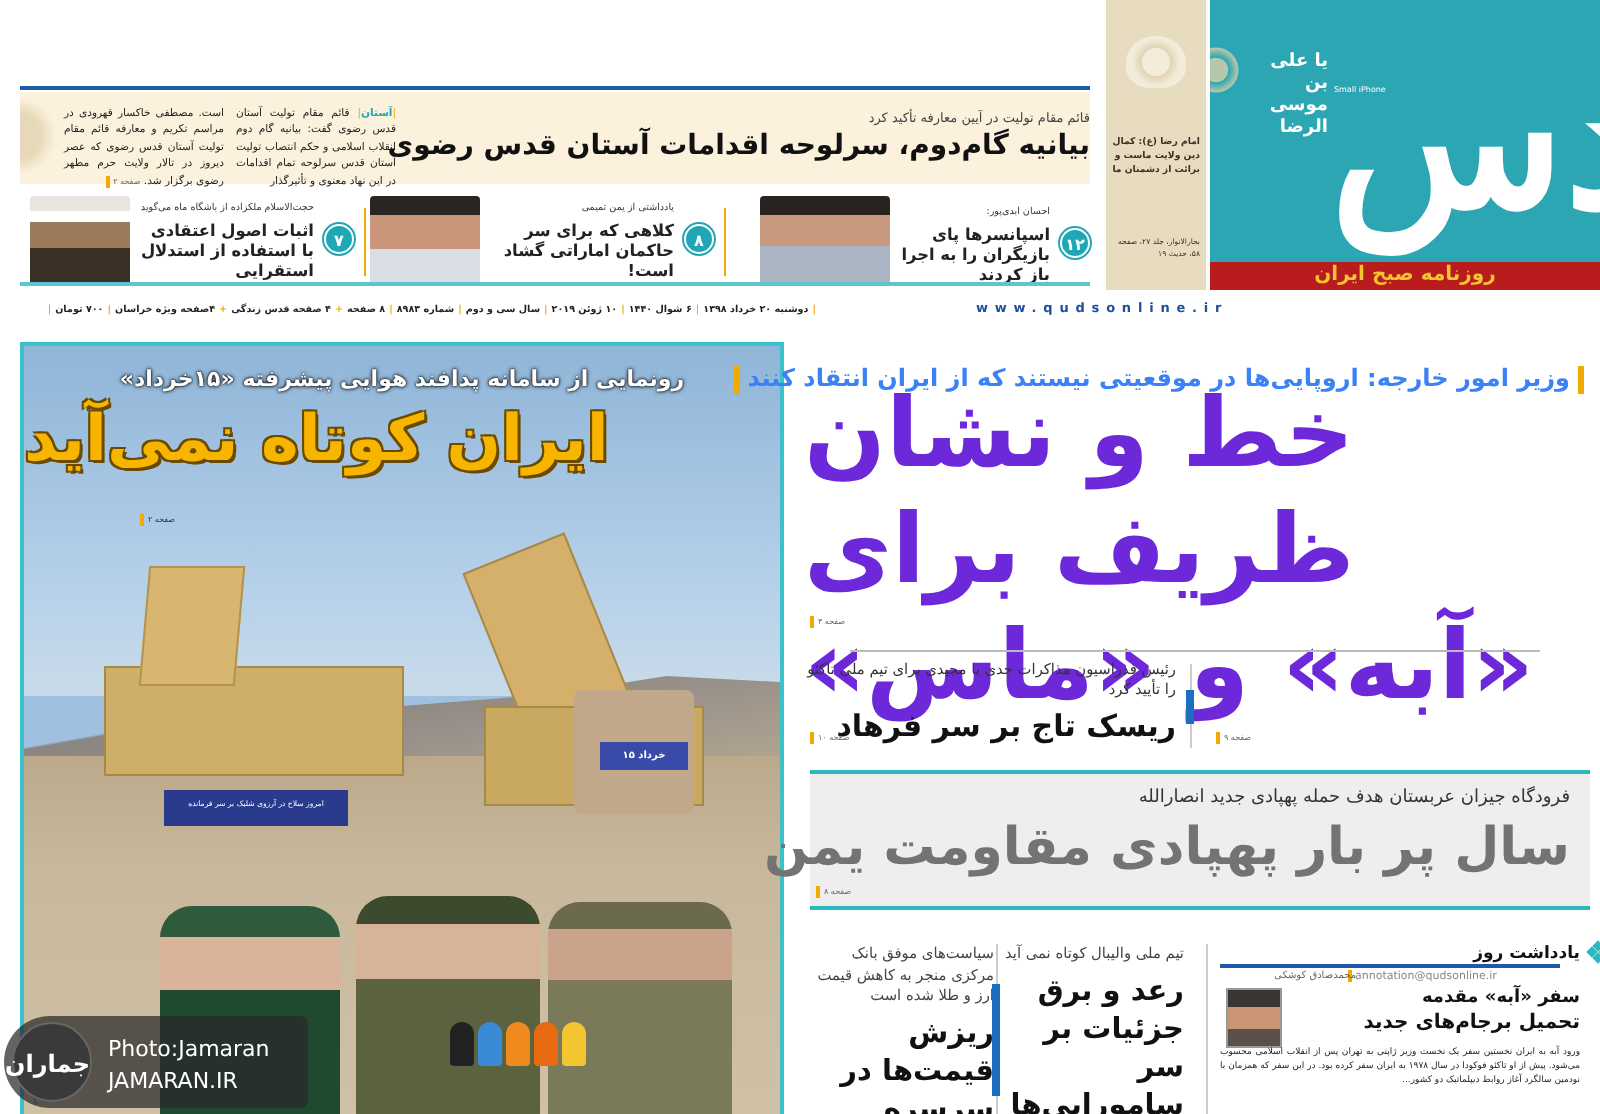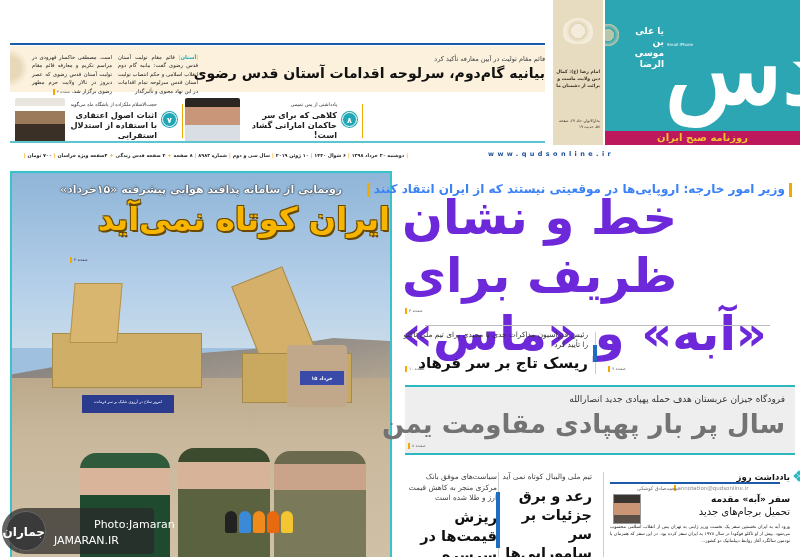--- a/index.html
+++ b/index.html
@@ -10,21 +10,21 @@
   .masthead { position: absolute; left: 553px; top: 0; width: 247px; height: 157px; }
   .mast-side { position: absolute; left: 0; top: 0; width: 50px; height: 145px; background: #e8dcc0; }
   .mast-side .ornament { position: absolute; left: 10px; top: 18px; width: 30px; height: 26px; border-radius: 50% 50% 40% 40%; background: radial-gradient(circle, #f5eedd 35%, #e0d2b2 36%, #f5eedd 60%); opacity: .9; }
   .mast-side .quote { position: absolute; right: 3px; top: 68px; width: 44px; font-size: 4.6px; line-height: 7.2px; color: #3a2f20; text-align: right; font-weight: bold; }
   .mast-side .src { position: absolute; right: 3px; top: 118px; width: 44px; font-size: 3.8px; line-height: 6px; color: #3a2f20; text-align: right; }
   .mast-main { position: absolute; left: 52px; top: 0; width: 195px; height: 145px; background: #2ba6b2; overflow: hidden; }
   .mast-main .orn2 { position: absolute; left: -10px; top: 20px; width: 26px; height: 30px; background: radial-gradient(circle, #d9cfa8 30%, #2ba6b2 32%, #d9cfa8 55%, #2ba6b2 58%); border-radius: 50%; opacity: .8; }
   .mast-main .tagline { position: absolute; left: 27px; top: 26px; font-size: 9px; line-height: 11px; color: #fff; font-weight: bold; text-align: right; width: 32px; }
   .mast-main .small-label { position: absolute; left: 62px; top: 42px; font-size: 4px; color: #fff; direction: ltr; }
   .mast-main .logo { position: absolute; left: 60px; top: 10px; font-family: "DejaVu Serif", serif; font-size: 96px; line-height: 120px; color: #fff; font-weight: bold; letter-spacing: -4px; }
-  .mast-main .bar { position: absolute; left: 0; bottom: 0; width: 195px; height: 14px; background: #be185d; color: #f2c531; font-size: 10px; line-height: 14px; text-align: center; font-weight: bold; letter-spacing: 2px; }
+  .mast-main .bar { position: absolute; left: 0; bottom: 0; width: 195px; height: 14px; background: #b91c1c; color: #f2c531; font-size: 10px; line-height: 14px; text-align: center; font-weight: bold; letter-spacing: 2px; }
   .website { position: absolute; left: 488px; top: 150px; font-size: 6.5px; color: #1d4f9a; direction: ltr; letter-spacing: 3.4px; font-weight: bold; }
 
   
   .top-rule { position: absolute; left: 10px; top: 43px; width: 293px; height: 2px; background: #1d5aa8; }
   .top-rule2 { position: absolute; left: 300px; top: 43px; width: 245px; height: 2px; background: #1d5aa8; }
   .top-band { position: absolute; left: 10px; top: 46px; width: 535px; height: 46px; background: #fbf1dc; }
   .top-band .orn { position: absolute; left: 0; top: 3px; width: 18px; height: 38px; background: radial-gradient(ellipse at left, #e6d8b8 40%, transparent 70%); }
   .top-band .col { position: absolute; top: 7px; font-size: 5.3px; line-height: 8.4px; color: #222; text-align: justify; }
   .top-band .col1 { left: 22px; width: 80px; }
   .top-band .col2 { left: 108px; width: 80px; }
@@ -60,33 +60,33 @@
   .photo-block .mountains { position: absolute; left: 0; top: 150px; width: 100%; height: 60px; background: linear-gradient(170deg, transparent 40%, #8a8580 41%, #9d958c 70%, #b3a58f); clip-path: polygon(0 40%, 10% 20%, 22% 35%, 35% 25%, 50% 50%, 70% 40%, 85% 25%, 100% 30%, 100% 100%, 0 100%); }
   .photo-block .ground { position: absolute; left: 0; top: 205px; width: 100%; height: 200px; background: linear-gradient(#bca98c, #c9b89c 30%, #d1c2a8); }
   .photo-block .launcher1 { position: absolute; left: 60px; top: 110px; width: 48px; height: 60px; background: #d8b670; transform: skewX(-5deg); border: 1px solid #b39350; }
   .photo-block .truck1 { position: absolute; left: 40px; top: 160px; width: 150px; height: 55px; background: #cfae68; border: 1px solid #a68a4c; }
   .photo-block .launcher2 { position: absolute; left: 235px; top: 100px; width: 55px; height: 95px; background: #d4b06a; transform: rotate(-22deg); border: 1px solid #a68a4c; }
   .photo-block .truck2 { position: absolute; left: 230px; top: 180px; width: 110px; height: 50px; background: #c9a860; border: 1px solid #a68a4c; }
   .photo-block .tarp { position: absolute; left: 275px; top: 172px; width: 60px; height: 62px; background: #c2a88a; border-radius: 4px; }
   .photo-block .banner1 { position: absolute; left: 70px; top: 222px; width: 92px; height: 18px; background: #2a3a8c; color: #fff; font-size: 3.8px; text-align: center; padding-top: 4px; }
   .photo-block .banner2 { position: absolute; left: 288px; top: 198px; width: 44px; height: 14px; background: #3a4aa8; color: #fff; font-size: 5px; text-align: center; line-height: 14px; font-weight: bold; }
   .photo-block .kicker { position: absolute; left: 0; top: 10px; width: 100%; text-align: center; font-size: 11px; font-weight: bold; color: #fff; text-shadow: 0 0 2px #000, 0 0 1px #000; }
-  .photo-block .headline { position: absolute; left: 0; top: 26px; width: 100%; text-align: right; font-size: 32px; font-weight: bold; color: #f7b500; text-shadow: 1.5px 1.5px 0 #6a4a00, -1px -1px 0 #6a4a00, 1px -1px 0 #6a4a00, -1px 1px 0 #6a4a00; line-height: 40px; }
+  .photo-block .headline { position: absolute; left: 0; top: 26px; width: 100%; text-align: left; font-size: 32px; font-weight: bold; color: #f7b500; text-shadow: 1.5px 1.5px 0 #6a4a00, -1px -1px 0 #6a4a00, 1px -1px 0 #6a4a00, -1px 1px 0 #6a4a00; line-height: 40px; }
   .photo-block .pref { position: absolute; left: 58px; top: 84px; font-size: 4px; color: #334; }
   .photo-block .person { position: absolute; bottom: -6px; border-radius: 16px 16px 0 0; }
   .photo-block .p1 { left: 68px; width: 90px; height: 110px; background: linear-gradient(#2f5a3c 0 14%, #d9b49a 14% 38%, #1f4a30 38%); }
   .photo-block .p2 { left: 166px; width: 92px; height: 115px; background: linear-gradient(#3c4a2e 0 12%, #d7b39a 12% 36%, #5a6240 36%); }
   .photo-block .p3 { left: 262px; width: 92px; height: 112px; background: linear-gradient(#6b6a4e 0 12%, #caa48a 12% 35%, #7a7a5a 35%); }
   .photo-block .mics { position: absolute; left: 213px; top: 338px; width: 80px; height: 50px; }
   .photo-block .mic { position: absolute; top: 0; width: 12px; height: 22px; border-radius: 6px 6px 2px 2px; }
   .photo-block .credit-vert { position: absolute; left: 1px; top: 300px; width: 8px; height: 80px; font-size: 4px; color: #2a7f87; writing-mode: vertical-rl; }
 
   .watermark { position: absolute; left: 2px; top: 508px; width: 152px; height: 46px; background: rgba(40,40,40,.72); border-radius: 23px 4px 4px 23px; }
   .watermark .circle { position: absolute; left: 4px; top: 3px; width: 40px; height: 40px; border-radius: 50%; background: #3a3a3a; border: 1px solid #666; color: #fff; font-size: 12px; line-height: 40px; text-align: center; font-weight: bold; }
-  .watermark .line1 { position: absolute; left: 52px; top: 10px; font-size: 11px; color: #fff; direction: ltr; white-space: nowrap; margin-left: 40px; }
+  .watermark .line1 { position: absolute; left: 52px; top: 10px; font-size: 11px; color: #fff; direction: ltr; white-space: nowrap; }
   .watermark .line2 { position: absolute; left: 52px; top: 26px; font-size: 11px; color: #fff; direction: ltr; white-space: nowrap; }
 
   
   .lead-kicker { position: absolute; right: 8px; top: 170px; font-size: 12px; font-weight: bold; color: #3b82f6; white-space: nowrap; margin-top: 12px; }
   .lead-kicker::before { content: ""; display: inline-block; width: 3px; height: 14px; background: #f2a900; margin-left: 4px; vertical-align: middle; }
   .lead-kicker::after { content: ""; display: inline-block; width: 3px; height: 14px; background: #f2a900; margin-right: 4px; vertical-align: middle; }
   .lead-headline { position: absolute; right: 8px; top: 188px; width: 390px; font-size: 48px; line-height: 58px; font-weight: bold; color: #6d28d9; text-align: left; }
   .lead-ref { position: absolute; left: 405px; top: 308px; }
 
   .hr1 { position: absolute; left: 425px; top: 325px; width: 345px; height: 1px; background: #bbb; }
@@ -119,21 +119,21 @@
   .note { position: absolute; left: 610px; top: 472px; width: 180px; height: 85px; }
   .note .hdr { position: absolute; right: 0; top: 0; font-size: 8.5px; font-weight: bold; color: #111; white-space: nowrap; }
   .note .hdr-icon { position: absolute; right: -14px; top: -1px; width: 10px; height: 10px; }
   .note .hdr-icon i { position: absolute; width: 4px; height: 4px; background: #2db8c0; transform: rotate(45deg); }
   .note .hdr-line { position: absolute; left: 0; top: 10px; width: 170px; height: 1.5px; background: #1d5aa8; }
   .note .email { position: absolute; left: 64px; top: 13px; font-size: 5.5px; color: #888; direction: ltr; }
   .note .email::before { content: ""; display: inline-block; width: 1.5px; height: 6px; background: #f2a900; margin-right: 2px; vertical-align: middle; }
   .note .author { position: absolute; right: 112px; top: 13px; font-size: 5px; color: #666; white-space: nowrap; }
   .note .avatar { position: absolute; left: 3px; top: 22px; width: 28px; height: 30px; background: linear-gradient(#3a3530 0 30%, #c99575 30% 70%, #5a5048 70%); border: 1px solid #999; }
   .note .t1 { position: absolute; right: 0; top: 22px; font-size: 9px; font-weight: bold; color: #111; white-space: nowrap; }
-  .note .t2 { position: absolute; right: 0; top: 34px; font-size: 10px; font-weight: normal; color: #111; white-space: nowrap; }
+  .note .t2 { position: absolute; right: 0; top: 34px; font-size: 10px; font-weight: bold; color: #111; white-space: nowrap; }
   .note .body { position: absolute; left: 0; top: 51px; width: 180px; font-size: 4.5px; line-height: 7.2px; color: #222; text-align: justify; }
 </style>
 </head>
 <body>
 
 <div class="masthead">
   <div class="mast-side">
     <div class="ornament"></div>
     <div class="quote">امام رضا (ع): کمال دین ولایت ماست و برائت از دشمنان ما</div>
     <div class="src">بحارالانوار، جلد ۲۷، صفحه ۵۸، حدیث ۱۹</div>
@@ -162,20 +162,26 @@
   </div>
   <div class="col col2">
     <span class="pipe">|</span><span class="kicker">آستان</span><span class="pipe">|</span>
     <span>قائم مقام تولیت آستان قدس رضوی گفت: بیانیه گام دوم انقلاب اسلامی و حکم انتصاب تولیت آستان قدس سرلوحه تمام اقدامات در این نهاد معنوی و تأثیرگذار</span>
   </div>
   <div class="sub">قائم مقام تولیت در آیین معارفه تأکید کرد</div>
   <div class="headline">بیانیه گام‌دوم، سرلوحه اقدامات آستان قدس رضوی</div>
 </div>
 
 <div class="teaser-row">
+  <div class="teaser" style="right:0; width:180px;">
+    <div class="num" style="right:0; top:16px;">۱۲</div>
+    <div class="author" style="right:20px; top:6px;">احسان ابدی‌پور:</div>
+    <div class="title" style="right:20px; top:14px; width:80px;">اسپانسرها پای بازیگران را به اجرا باز کردند</div>
+    <div class="photo man2" style="left:15px; width:65px; height:43px;"></div>
+  </div>
   <div class="teaser" style="right:180px; width:180px;">
     <div class="sep" style="right:2px;"></div>
     <div class="num" style="right:8px; top:14px;">۸</div>
     <div class="author" style="right:28px; top:4px;">یادداشتی از یمن تمیمی</div>
     <div class="title" style="right:28px; top:12px; width:90px;">کلاهی که برای سر حاکمان اماراتی گشاد است!</div>
     <div class="photo man1" style="left:0px; width:55px; height:43px;"></div>
   </div>
   <div class="teaser" style="right:360px; width:175px;">
     <div class="sep" style="right:2px;"></div>
     <div class="num" style="right:8px; top:14px;">۷</div>

